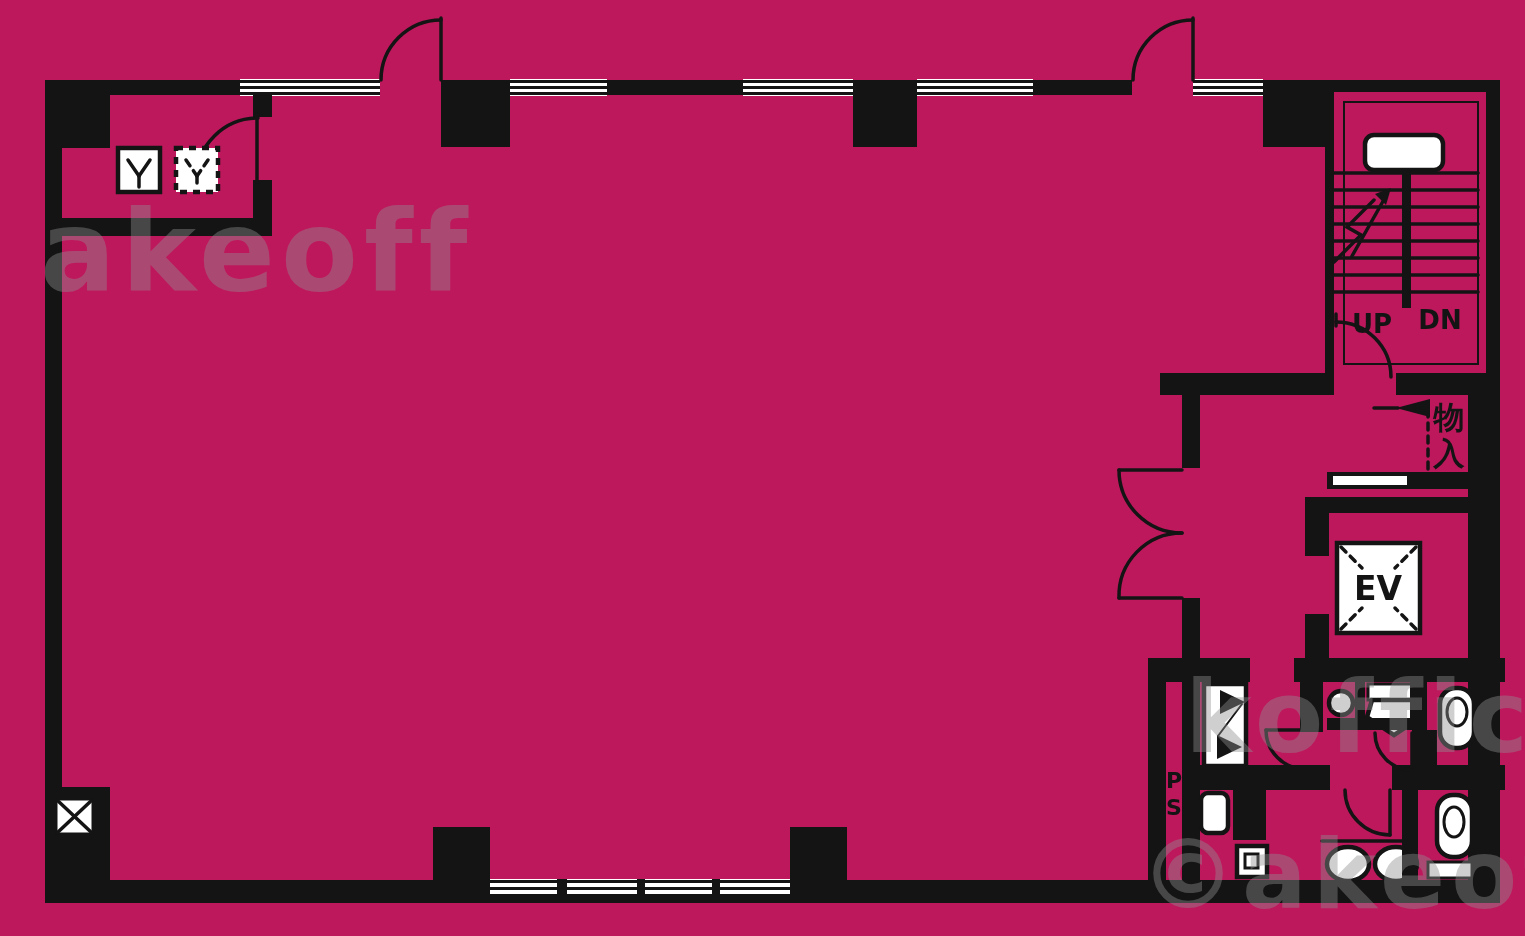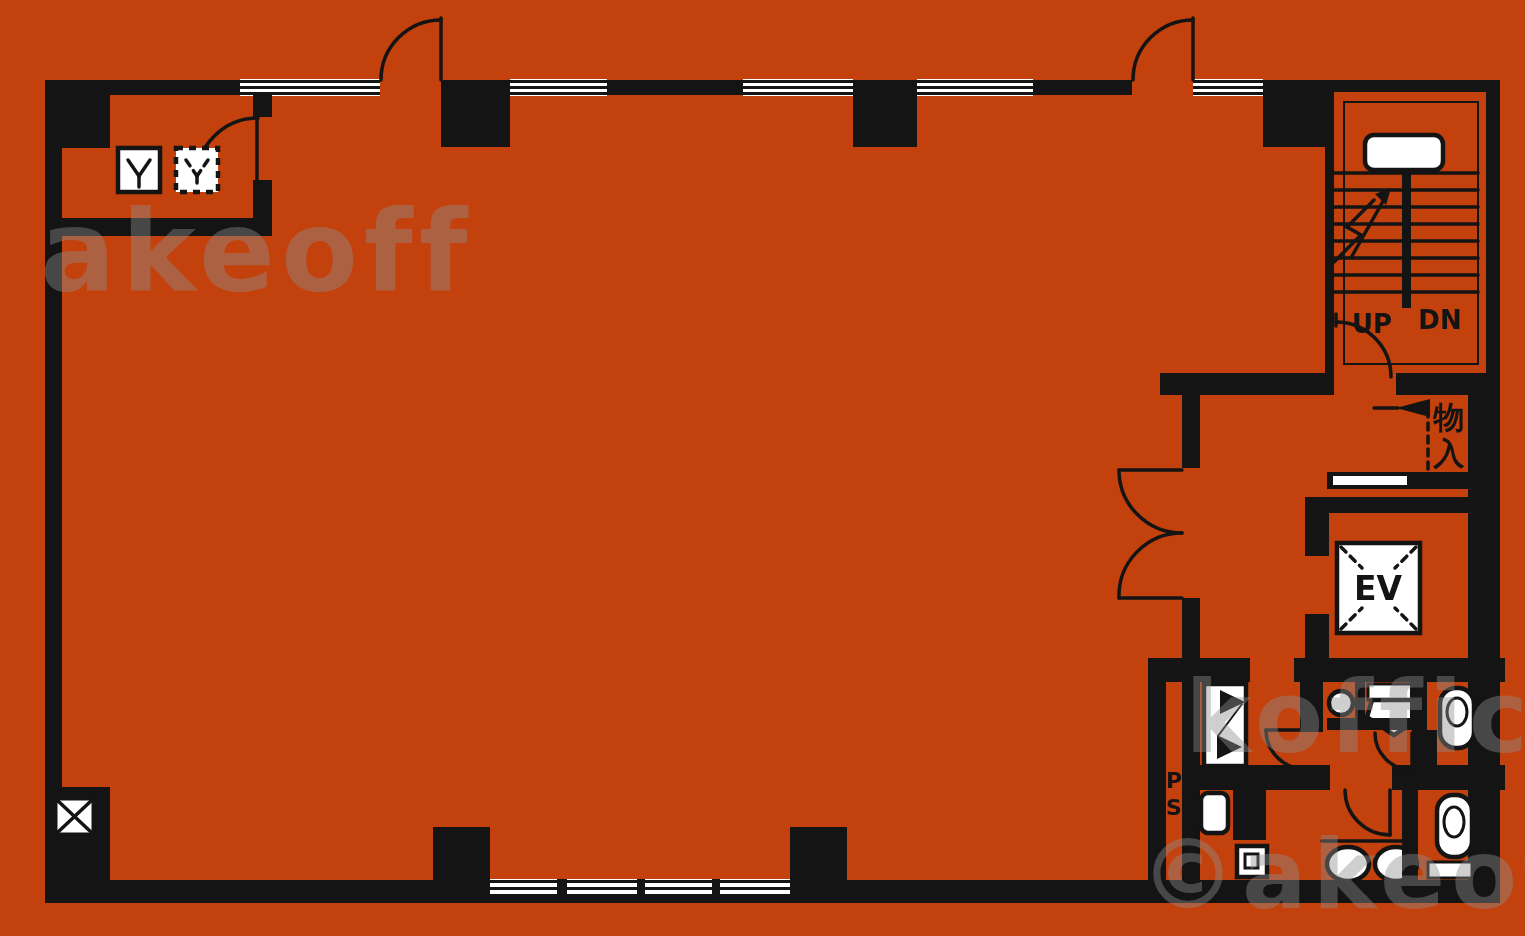--- a/index.html
+++ b/index.html
@@ -1,16 +1,16 @@
 <!DOCTYPE html>
 <html><head>
 <meta charset="utf-8">
 <style>
   html,body{margin:0;padding:0;background:#fff;}
-  #stage{position:relative;width:1525px;height:936px;background:#c2410c;overflow:hidden;
+  #stage{position:relative;width:1525px;height:936px;background:#be185d;overflow:hidden;
          font-family:"DejaVu Sans","Liberation Sans",sans-serif;}
   svg{display:block}
   .ink{fill:#141414;stroke:none}
   .ln2{stroke:#141414;stroke-width:2;fill:none;stroke-linecap:round}
   .ln3{stroke:#141414;stroke-width:3.5;fill:none;stroke-linecap:round}
   .dash{stroke-dasharray:7 6}
   .fixw{fill:#ffffff;stroke:#141414;stroke-width:4.5}
   .fixw3{fill:#ffffff;stroke:#141414;stroke-width:3}
   .lbl{fill:#141414;font-weight:bold}
   .wm{fill:#8f8f8f;opacity:.42;font-weight:bold;letter-spacing:6px}

